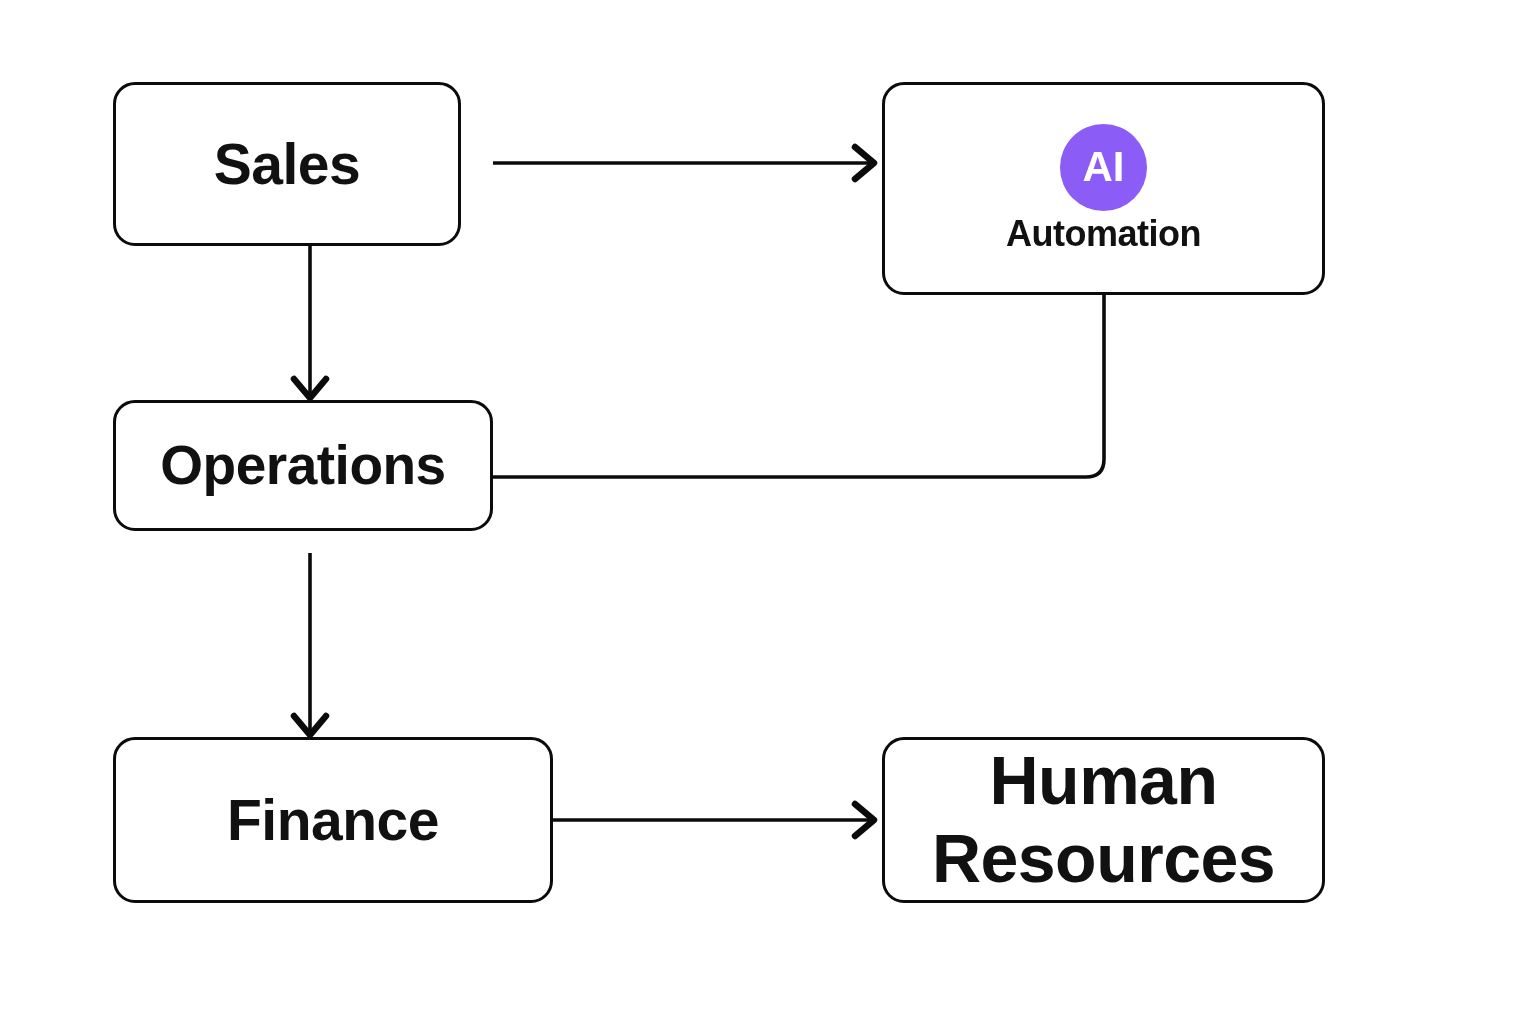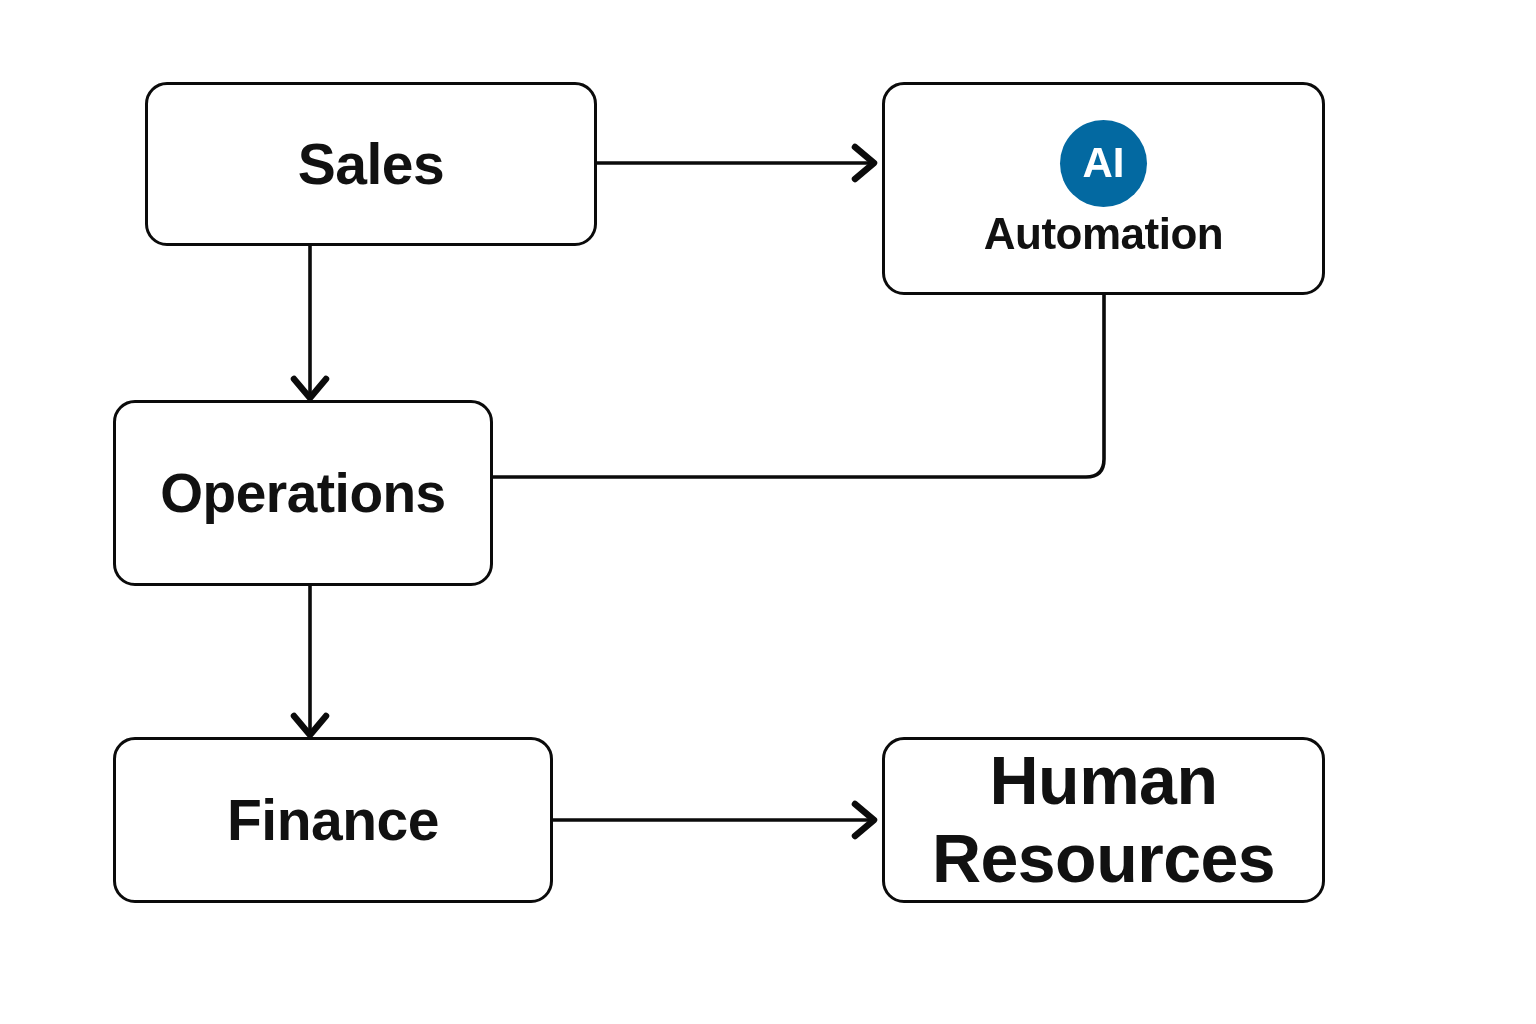--- a/index.html
+++ b/index.html
@@ -42,35 +42,35 @@
   .node-label {
     color: #111111;
     font-family: "Liberation Sans", sans-serif;
     font-weight: 600;
     font-size: 57px;
     line-height: 1.06;
     letter-spacing: -0.5px;
     white-space: pre-line;
   }
   
-  #node-sales        { left: 113px; top: 82px;  width: 452px; height: 164px; margin-left: 32px; }
+  #node-sales        { left: 113px; top: 82px;  width: 348px; height: 164px; }
   #node-ai           { left: 882px; top: 82px;  width: 443px; height: 213px; }
-  #node-operations   { left: 113px; top: 400px; width: 380px; height: 186px; }
+  #node-operations   { left: 113px; top: 400px; width: 380px; height: 131px; }
   #node-finance      { left: 113px; top: 737px; width: 440px; height: 166px; }
   #node-hr           { left: 882px; top: 737px; width: 443px; height: 166px; }
 
   #node-operations .node-label { font-size: 55px; }
   #node-hr .node-label { font-size: 68px; line-height: 1.14; }
-  #node-ai .node-label { font-size: 44px; text-align: center; }
+  #node-ai .node-label { font-size: 36px; text-align: center; }
 
   .ai-badge {
     width: 87px;
     height: 87px;
     border-radius: 50%;
-    background: #0369a1;
+    background: #8b5cf6;
     display: flex;
     align-items: center;
     justify-content: center;
     margin-bottom: 4px;
   }
   .ai-badge-text {
     color: #ffffff;
     font-family: "Liberation Sans", sans-serif;
     font-weight: 600;
     font-size: 42px;

